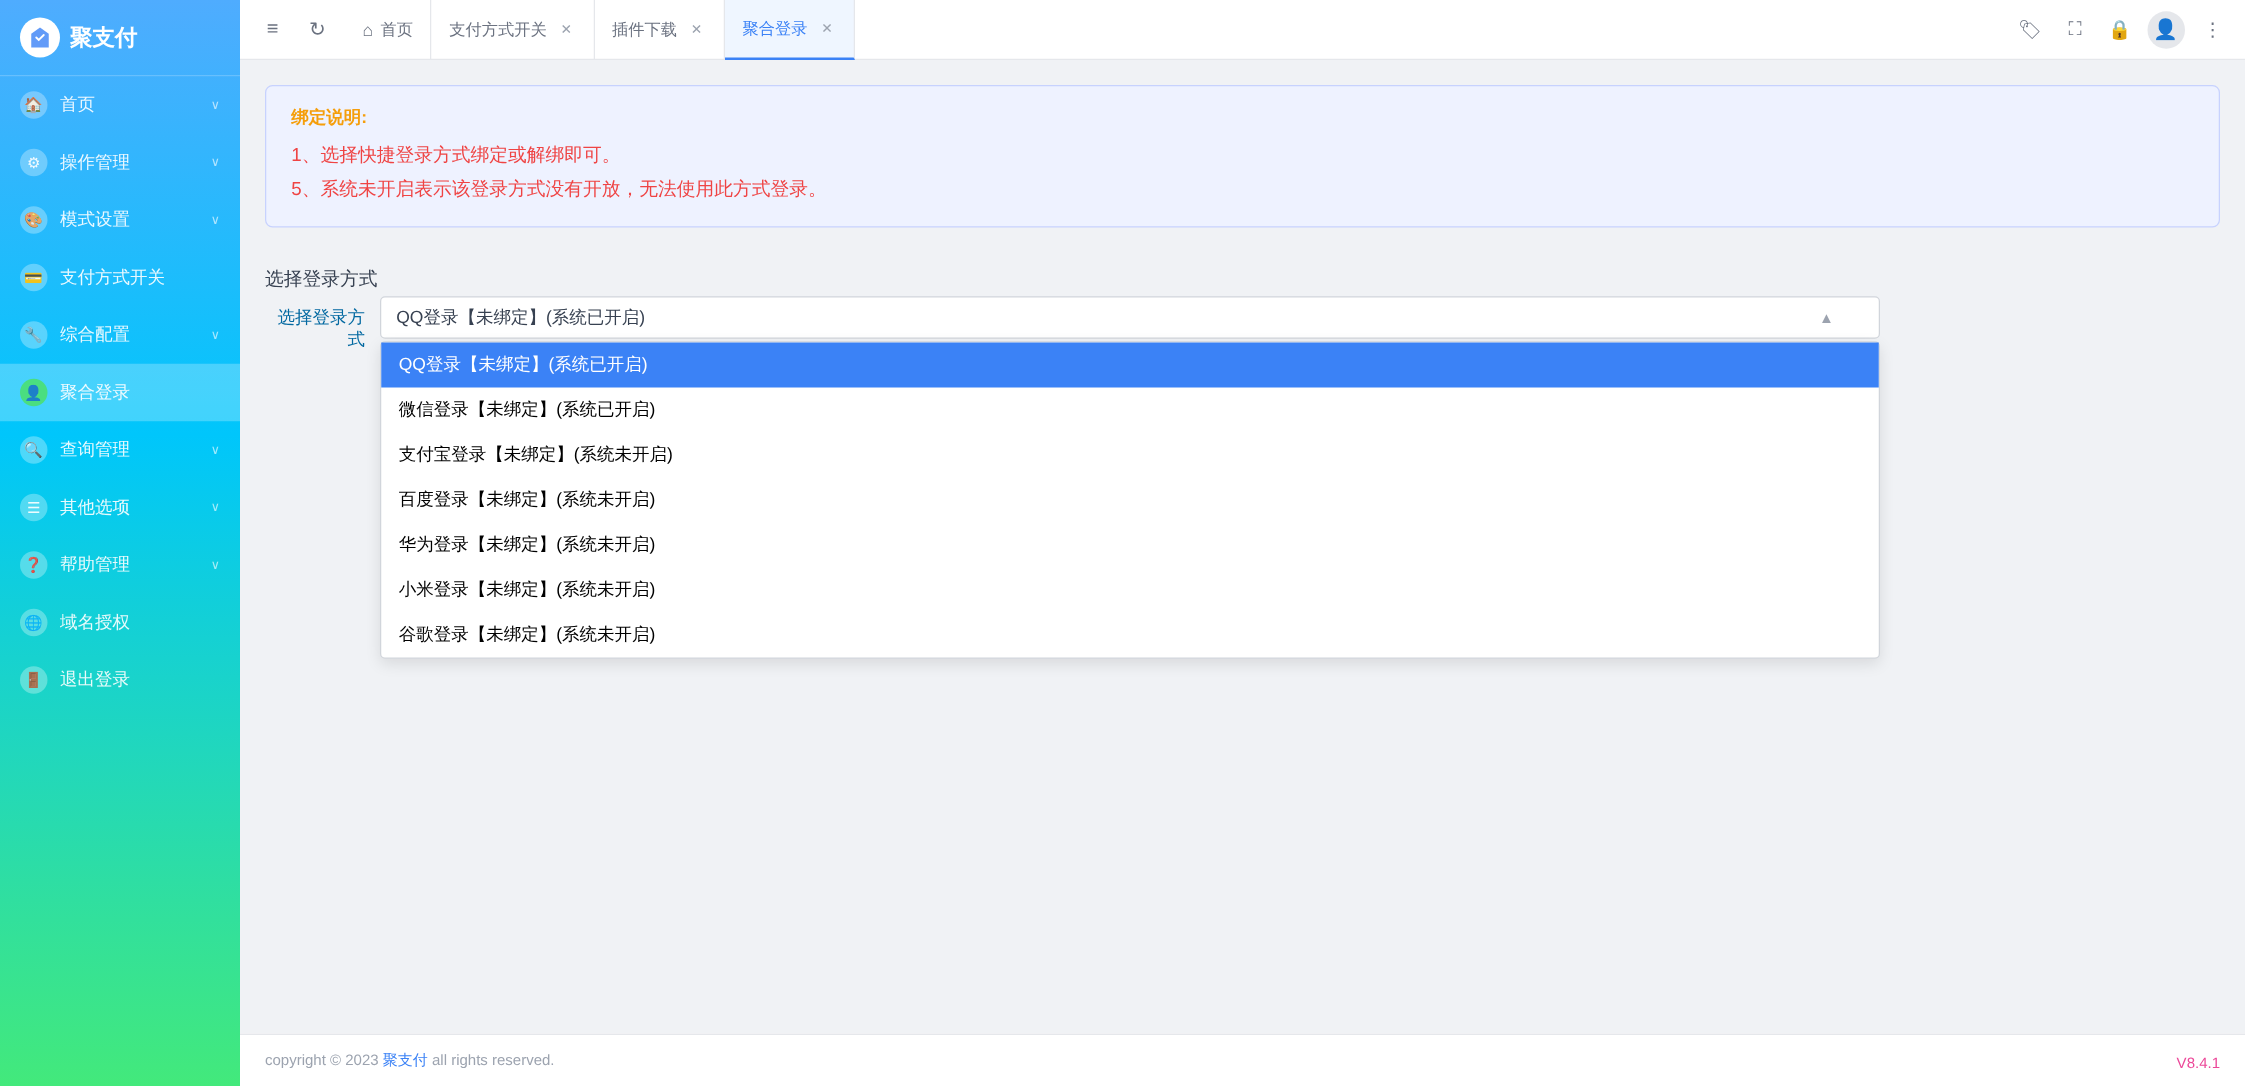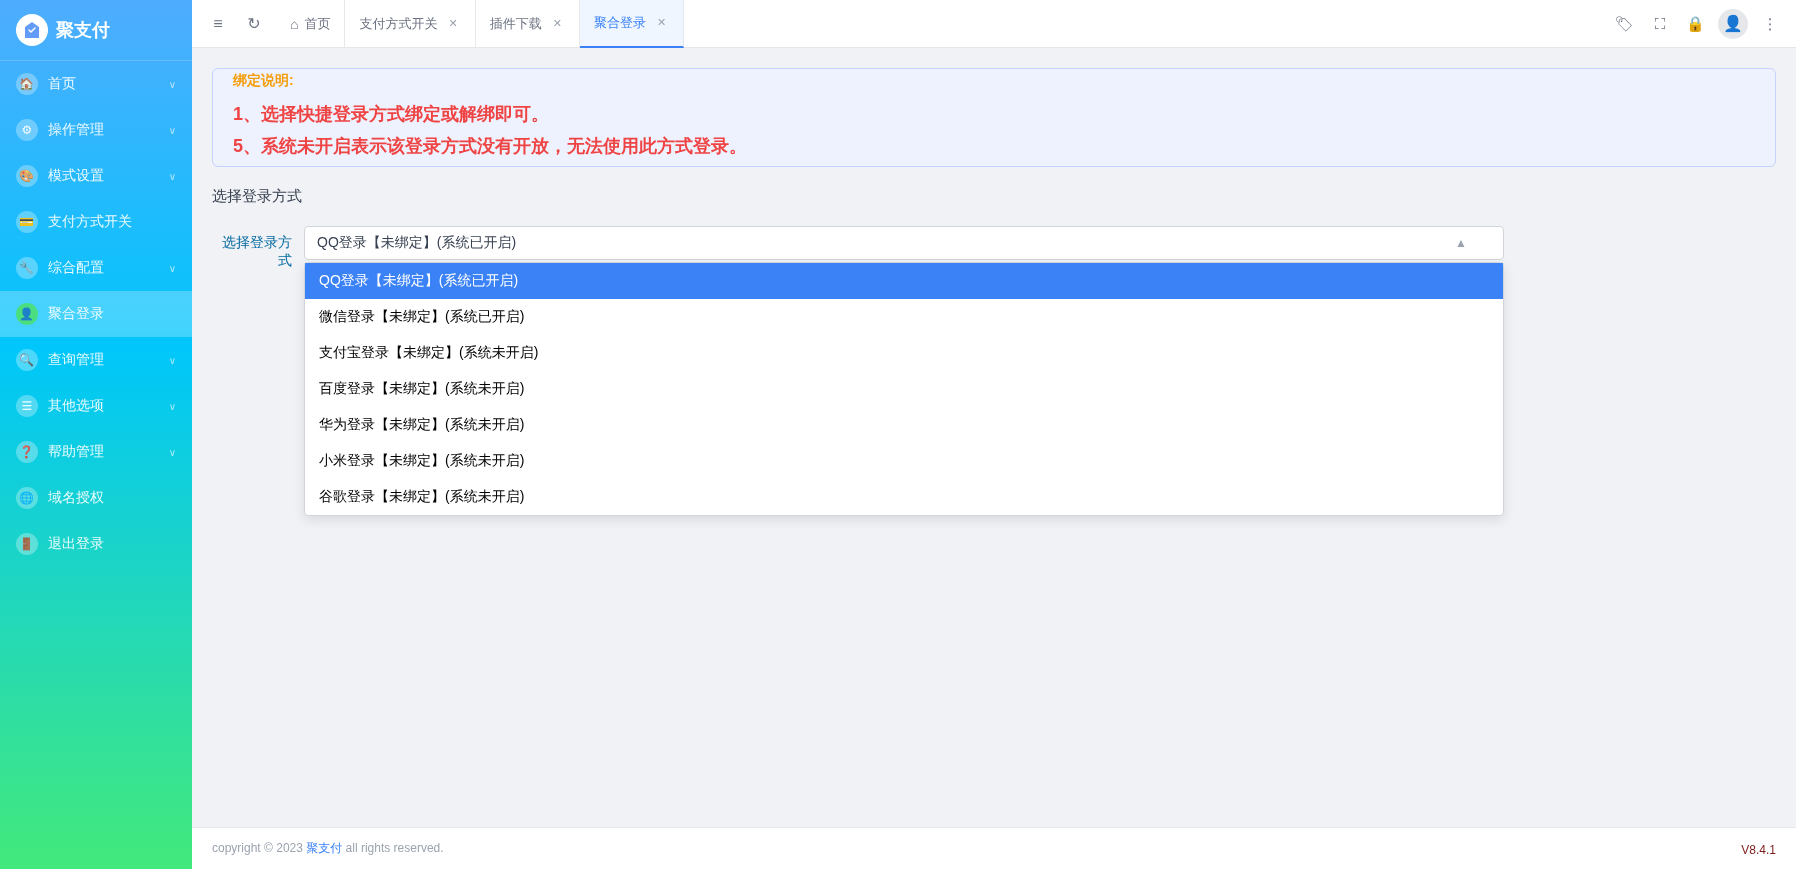--- a/index.html
+++ b/index.html
@@ -165,42 +165,41 @@
       flex: 1;
       overflow-y: auto;
       padding: 20px;
     }
 
     
     .notice-box {
       background: #eef2ff;
       border: 1px solid #c7d2fe;
       border-radius: 6px;
-      padding: 3px 20px;
-      margin-bottom: 20px;
+      padding: 16px 20px;
+      margin-bottom: 32px;
     }
     .notice-title {
       color: #f59e0b;
       font-weight: bold;
       margin-bottom: 8px;
       font-size: 14px;
     }
     .notice-item {
       color: #ef4444;
-      font-size: 18px;
+      font-size: 15px;
       line-height: 1.8;
-      font-weight: bold;
     }
 
     
     .section-title {
       font-size: 15px;
       color: #374151;
       font-weight: 500;
-      margin-bottom: 20px;
+      margin-bottom: 4px;
     }
 
     
     .form-row {
       display: flex;
       align-items: flex-start;
       gap: 12px;
       margin-bottom: 16px;
     }
     .form-label {
@@ -267,21 +266,21 @@
       font-size: 12px;
       color: #9ca3af;
       text-align: center;
       background: white;
       border-top: 1px solid #e5e7eb;
       display: flex;
       justify-content: space-between;
       align-items: flex-end;
     }
     .footer-link { color: #3b82f6; text-decoration: none; }
-    .version { color: #7f1d1d; }
+    .version { color: #ec4899; }
 
     
     ::-webkit-scrollbar { width: 6px; }
     ::-webkit-scrollbar-track { background: #f1f1f1; }
     ::-webkit-scrollbar-thumb { background: #c1c1c1; border-radius: 3px; }
 
     
     .sidebar::-webkit-scrollbar { width: 4px; }
     .sidebar::-webkit-scrollbar-thumb { background: rgba(255,255,255,0.3); }
   </style>

